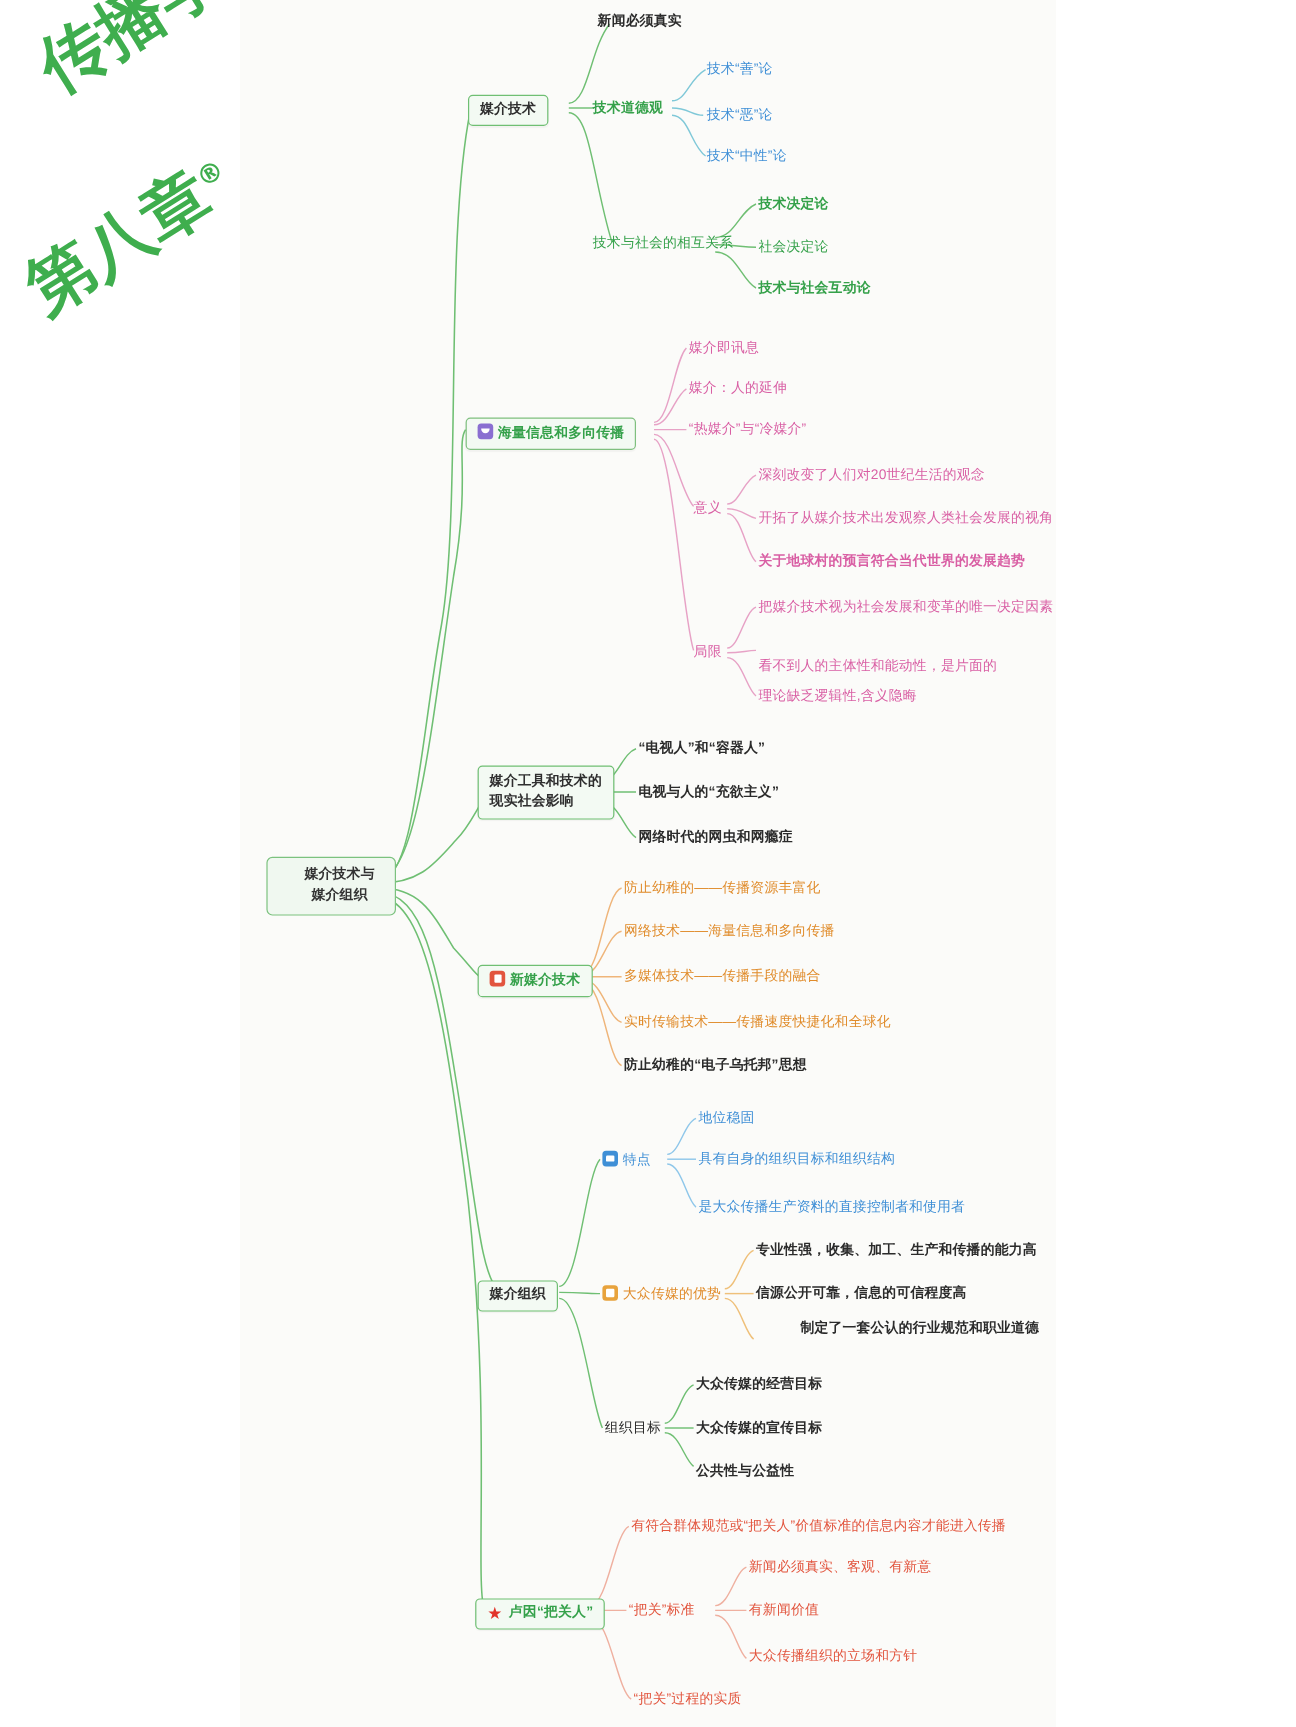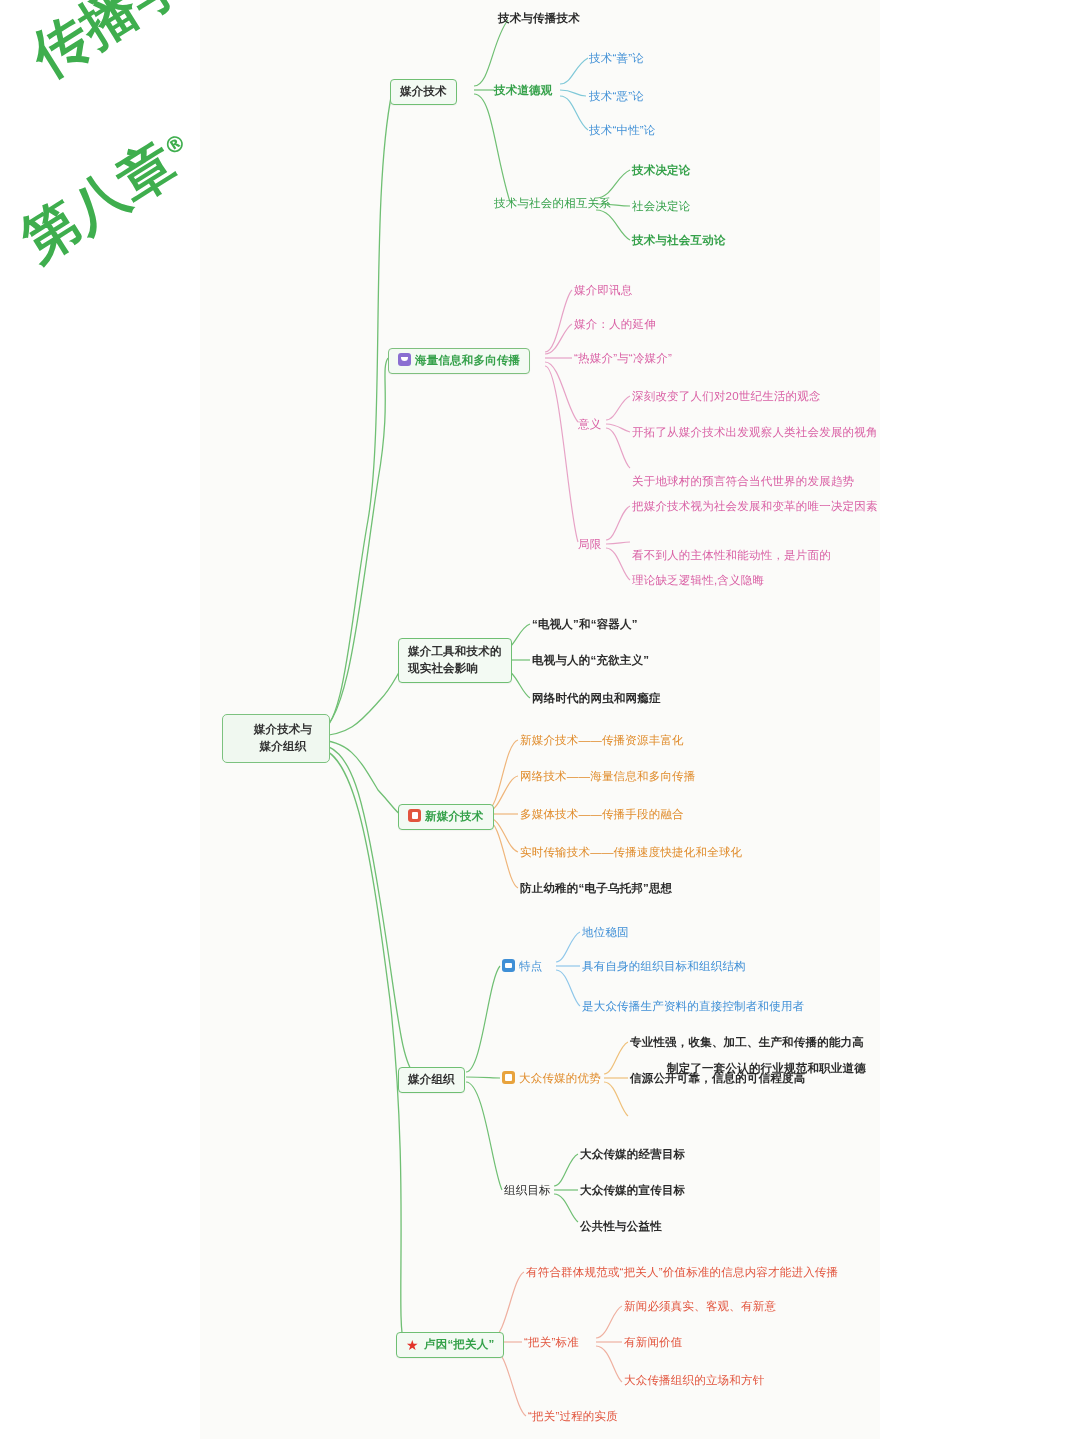--- a/index.html
+++ b/index.html
@@ -177,76 +177,76 @@
 
   <div class="wm" id="wm1"><span>传播学教程第二版</span></div>
   <div class="wm" id="wm2"><span>第八章</span><span class="reg">®</span></div>
 
   <div class="node root" style="left:222px;top:714px;width:72px;padding-left:24px;">
     <div>媒介技术与</div>
     <div>媒介组织</div>
   </div>
 
   <div class="node boxed" style="left:390px;top:79px;"><span>媒介技术</span></div>
-  <div class="node plain c-dark" style="left:498px;top:11px;"><span>技术与传播技术</span></div>
+  <div class="node plain c-dark" style="left:498px;top:11px;"><span>新闻必须真实</span></div>
   <div class="node plain c-green" style="left:494px;top:83px;font-weight:bold;"><span>技术道德观</span></div>
   <div class="node plain c-blue" style="left:589px;top:51px;"><span>技术“善”论</span></div>
   <div class="node plain c-blue" style="left:589px;top:89px;"><span>技术“恶”论</span></div>
   <div class="node plain c-blue" style="left:589px;top:123px;"><span>技术“中性”论</span></div>
   <div class="node plain c-green" style="left:494px;top:196px;"><span>技术与社会的相互关系</span></div>
   <div class="node plain c-green bold" style="left:632px;top:163px;"><span>技术决定论</span></div>
   <div class="node plain c-green" style="left:632px;top:199px;"><span>社会决定论</span></div>
   <div class="node plain c-green bold" style="left:632px;top:233px;"><span>技术与社会互动论</span></div>
 
   <div class="node boxed" style="left:388px;top:348px;border-color:#7fc07f;">
     <span class="ic ic-purple"></span><span class="c-green">海量信息和多向传播</span>
   </div>
   <div class="node plain c-pink" style="left:574px;top:283px;"><span>媒介即讯息</span></div>
   <div class="node plain c-pink" style="left:574px;top:317px;"><span>媒介：人的延伸</span></div>
   <div class="node plain c-pink" style="left:574px;top:351px;"><span>“热媒介”与“冷媒介”</span></div>
   <div class="node plain c-pink" style="left:578px;top:417px;"><span>意义</span></div>
   <div class="node plain c-pink" style="left:632px;top:389px;"><span>深刻改变了人们对20世纪生活的观念</span></div>
   <div class="node plain c-pink" style="left:632px;top:425px;"><span>开拓了从媒介技术出发观察人类社会发展的视角</span></div>
-  <div class="node plain c-pink" style="left:632px;top:474px;"><span>关于地球村的预言符合当代世界的发展趋势</span></div>
+  <div class="node plain c-pink" style="left:632px;top:461px;font-weight:bold;"><span>关于地球村的预言符合当代世界的发展趋势</span></div>
   <div class="node plain c-pink" style="left:578px;top:537px;"><span>局限</span></div>
   <div class="node plain c-pink" style="left:632px;top:499px;"><span>把媒介技术视为社会发展和变革的唯一决定因素</span></div>
   <div class="node plain c-pink" style="left:632px;top:548px;"><span>看不到人的主体性和能动性，是片面的</span></div>
   <div class="node plain c-pink" style="left:632px;top:573px;"><span>理论缺乏逻辑性,含义隐晦</span></div>
 
   <div class="node boxed" style="left:398px;top:638px;line-height:1.5;">
     <div>媒介工具和技术的</div>
     <div>现实社会影响</div>
   </div>
   <div class="node plain c-dark" style="left:532px;top:617px;"><span>“电视人”和“容器人”</span></div>
   <div class="node plain c-dark" style="left:532px;top:653px;"><span>电视与人的“充欲主义”</span></div>
   <div class="node plain c-dark" style="left:532px;top:691px;"><span>网络时代的网虫和网瘾症</span></div>
 
   <div class="node boxed" style="left:398px;top:804px;">
     <span class="ic ic-red"></span><span class="c-green">新媒介技术</span>
   </div>
-  <div class="node plain c-orange" style="left:520px;top:733px;"><span>新媒介技术——传播资源丰富化</span></div>
+  <div class="node plain c-orange" style="left:520px;top:733px;"><span>防止幼稚的——传播资源丰富化</span></div>
   <div class="node plain c-orange" style="left:520px;top:769px;"><span>网络技术——海量信息和多向传播</span></div>
   <div class="node plain c-orange" style="left:520px;top:807px;"><span>多媒体技术——传播手段的融合</span></div>
   <div class="node plain c-orange" style="left:520px;top:845px;"><span>实时传输技术——传播速度快捷化和全球化</span></div>
   <div class="node plain c-dark" style="left:520px;top:881px;"><span>防止幼稚的“电子乌托邦”思想</span></div>
 
   <div class="node boxed" style="left:398px;top:1067px;"><span>媒介组织</span></div>
   <div class="node plain" style="left:502px;top:959px;">
     <span class="ic ic-blue"></span><span class="c-blue">特点</span>
   </div>
   <div class="node plain c-blue" style="left:582px;top:925px;"><span>地位稳固</span></div>
   <div class="node plain c-blue" style="left:582px;top:959px;"><span>具有自身的组织目标和组织结构</span></div>
   <div class="node plain c-blue" style="left:582px;top:999px;"><span>是大众传播生产资料的直接控制者和使用者</span></div>
 
   <div class="node plain" style="left:502px;top:1071px;">
     <span class="ic ic-orange"></span><span class="c-orange">大众传媒的优势</span>
   </div>
   <div class="node plain c-dark" style="left:630px;top:1035px;"><span>专业性强，收集、加工、生产和传播的能力高</span></div>
   <div class="node plain c-dark" style="left:630px;top:1071px;"><span>信源公开可靠，信息的可信程度高</span></div>
-  <div class="node plain c-dark" style="left:630px;top:1061px;padding-left:37px;"><span>制定了一套公认的行业规范和职业道德</span></div>
+  <div class="node plain c-dark" style="left:630px;top:1100px;padding-left:37px;"><span>制定了一套公认的行业规范和职业道德</span></div>
 
   <div class="node plain c-dark" style="left:504px;top:1183px;font-weight:normal;"><span>组织目标</span></div>
   <div class="node plain c-dark" style="left:580px;top:1147px;"><span>大众传媒的经营目标</span></div>
   <div class="node plain c-dark" style="left:580px;top:1183px;"><span>大众传媒的宣传目标</span></div>
   <div class="node plain c-dark" style="left:580px;top:1219px;"><span>公共性与公益性</span></div>
 
   <div class="node boxed" style="left:396px;top:1332px;">
     <span class="ic ic-star">★</span><span class="c-green">卢因“把关人”</span>
   </div>
   <div class="node plain c-red" style="left:526px;top:1265px;"><span>有符合群体规范或“把关人”价值标准的信息内容才能进入传播</span></div>

